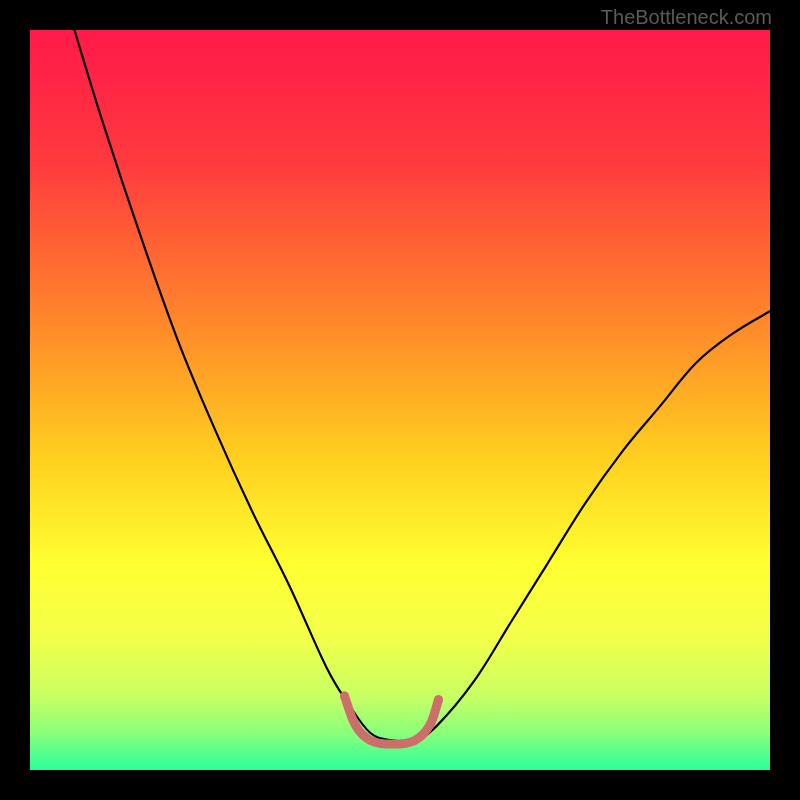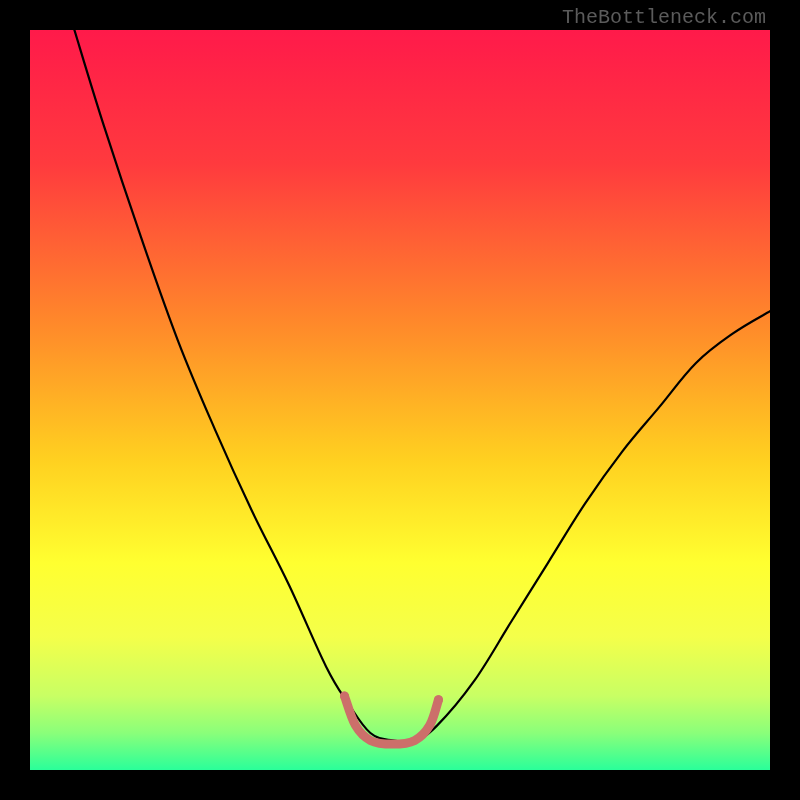--- a/index.html
+++ b/index.html
@@ -30,22 +30,22 @@
   .gradient-bg {
     position: absolute;
     top: 0;
     left: 0;
     width: 100%;
     height: 100%;
   }
   .watermark {
     position: absolute;
     top: 6px;
-    right: 34px;
-    font-family: Liberation Mono, monospace;
+    right: 28px;
+    font-family: Liberation Sans, sans-serif;
     font-size: 20px;
     font-weight: 500;
     color: #5b5b5b;
     letter-spacing: 0px;
   }
   .curve-layer {
     position: absolute;
     top: 0;
     left: 0;
     width: 100%;

